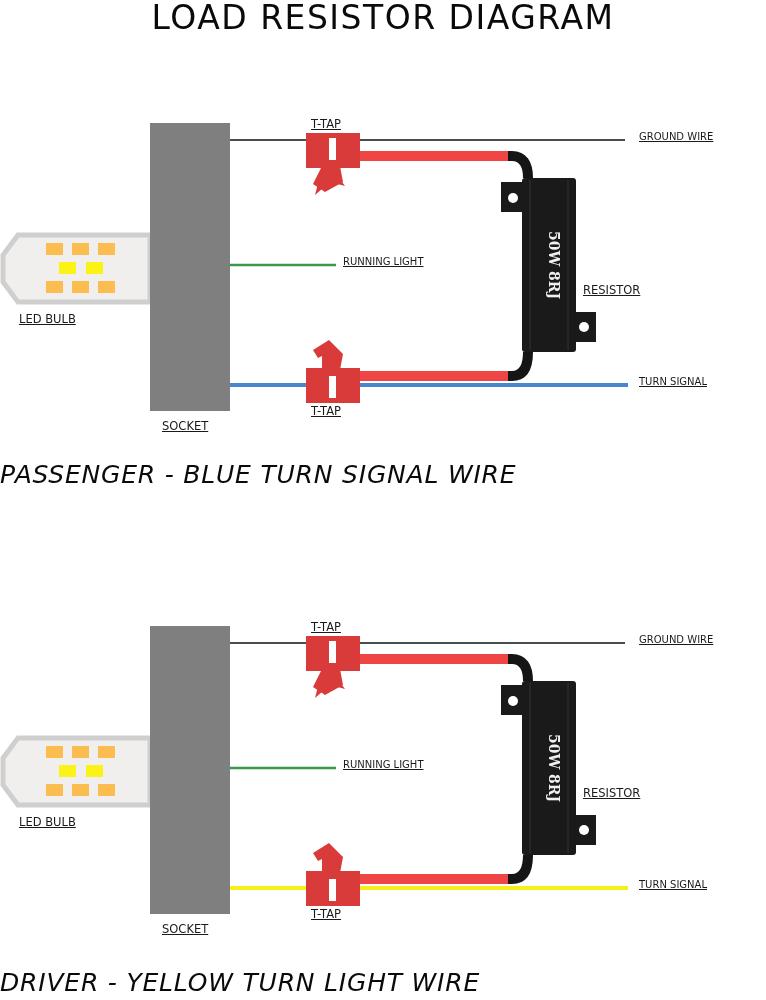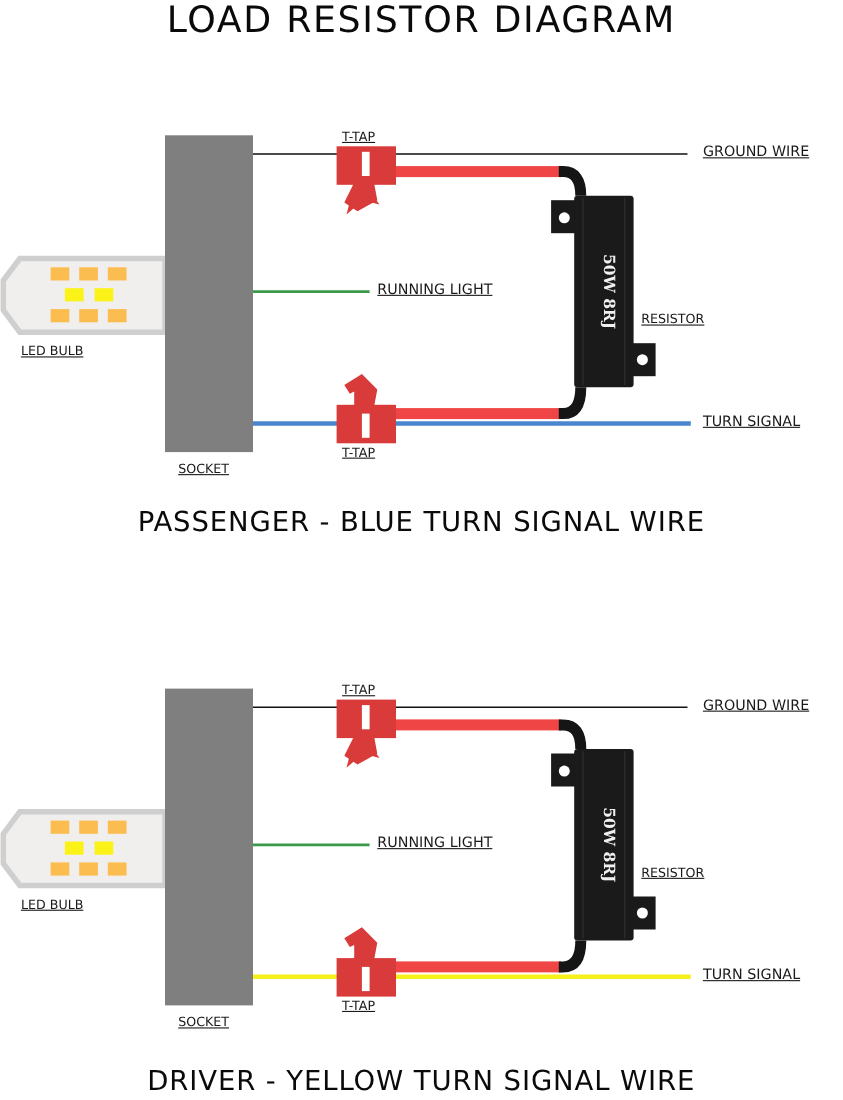--- a/index.html
+++ b/index.html
@@ -2,24 +2,24 @@
 <html><head>
   <meta charset="utf-8">
   <style>
     html, body { margin: 0; padding: 0; background: #ffffff; }
     body { width: 766px; height: 1000px; position: relative; overflow: hidden;
            font-family: "DejaVu Sans", sans-serif; color: #111; }
     .title { position: absolute; left: 0; width: 766px; top: -2px; text-align: center;
              font-size: 33px; font-weight: 500; letter-spacing: 1.5px; color: #0a0a0a; }
     .panel { position: absolute; left: 0; width: 766px; height: 500px; }
     .panel svg { position: absolute; left: 0; top: 0; }
-    .caption { position: absolute; left: 0; width: 766px; text-align: center;
-               font-size: 25px; letter-spacing: 0.8px; color: #0a0a0a; }
+    .caption { position: absolute; left: 0; width: 766px; text-align: left;
+               font-size: 25px; letter-spacing: 0.8px; color: #0a0a0a; font-style: italic; }
     .lbl { position: absolute; font-size: 14px; color: #1a1a1a; white-space: nowrap; text-decoration: underline; }
-    .lbl.big { font-size: 13px; }
+    .lbl.big { font-size: 10px; }
     .lbl.small { font-size: 11.5px; }
   </style>
 </head>
 <body>
 
 <div class="title">LOAD RESISTOR DIAGRAM</div>
 
 <div id="panels">
   <div class="panel" style="top: 120px;">
     <svg width="766" height="500" viewBox="0 0 766 500">
@@ -139,15 +139,15 @@
     </svg>
 
     <div class="lbl small" style="left:311px;top:-3px;">T-TAP</div>
     <div class="lbl small" style="left:311px;top:284px;">T-TAP</div>
     <div class="lbl big" style="left:639px;top:11px;">GROUND WIRE</div>
     <div class="lbl big" style="left:343px;top:136px;">RUNNING LIGHT</div>
     <div class="lbl small" style="left:583px;top:163px;">RESISTOR</div>
     <div class="lbl big" style="left:639px;top:256px;">TURN SIGNAL</div>
     <div class="lbl small" style="left:19px;top:192px;">LED BULB</div>
     <div class="lbl small" style="left:162px;top:299px;">SOCKET</div>
-    <div class="caption" style="top: 345px;">DRIVER - YELLOW TURN SIGNAL WIRE</div>
+    <div class="caption" style="top: 345px;">DRIVER - YELLOW TURN LIGHT WIRE</div>
   </div>
 </div>
 
 </body></html>

